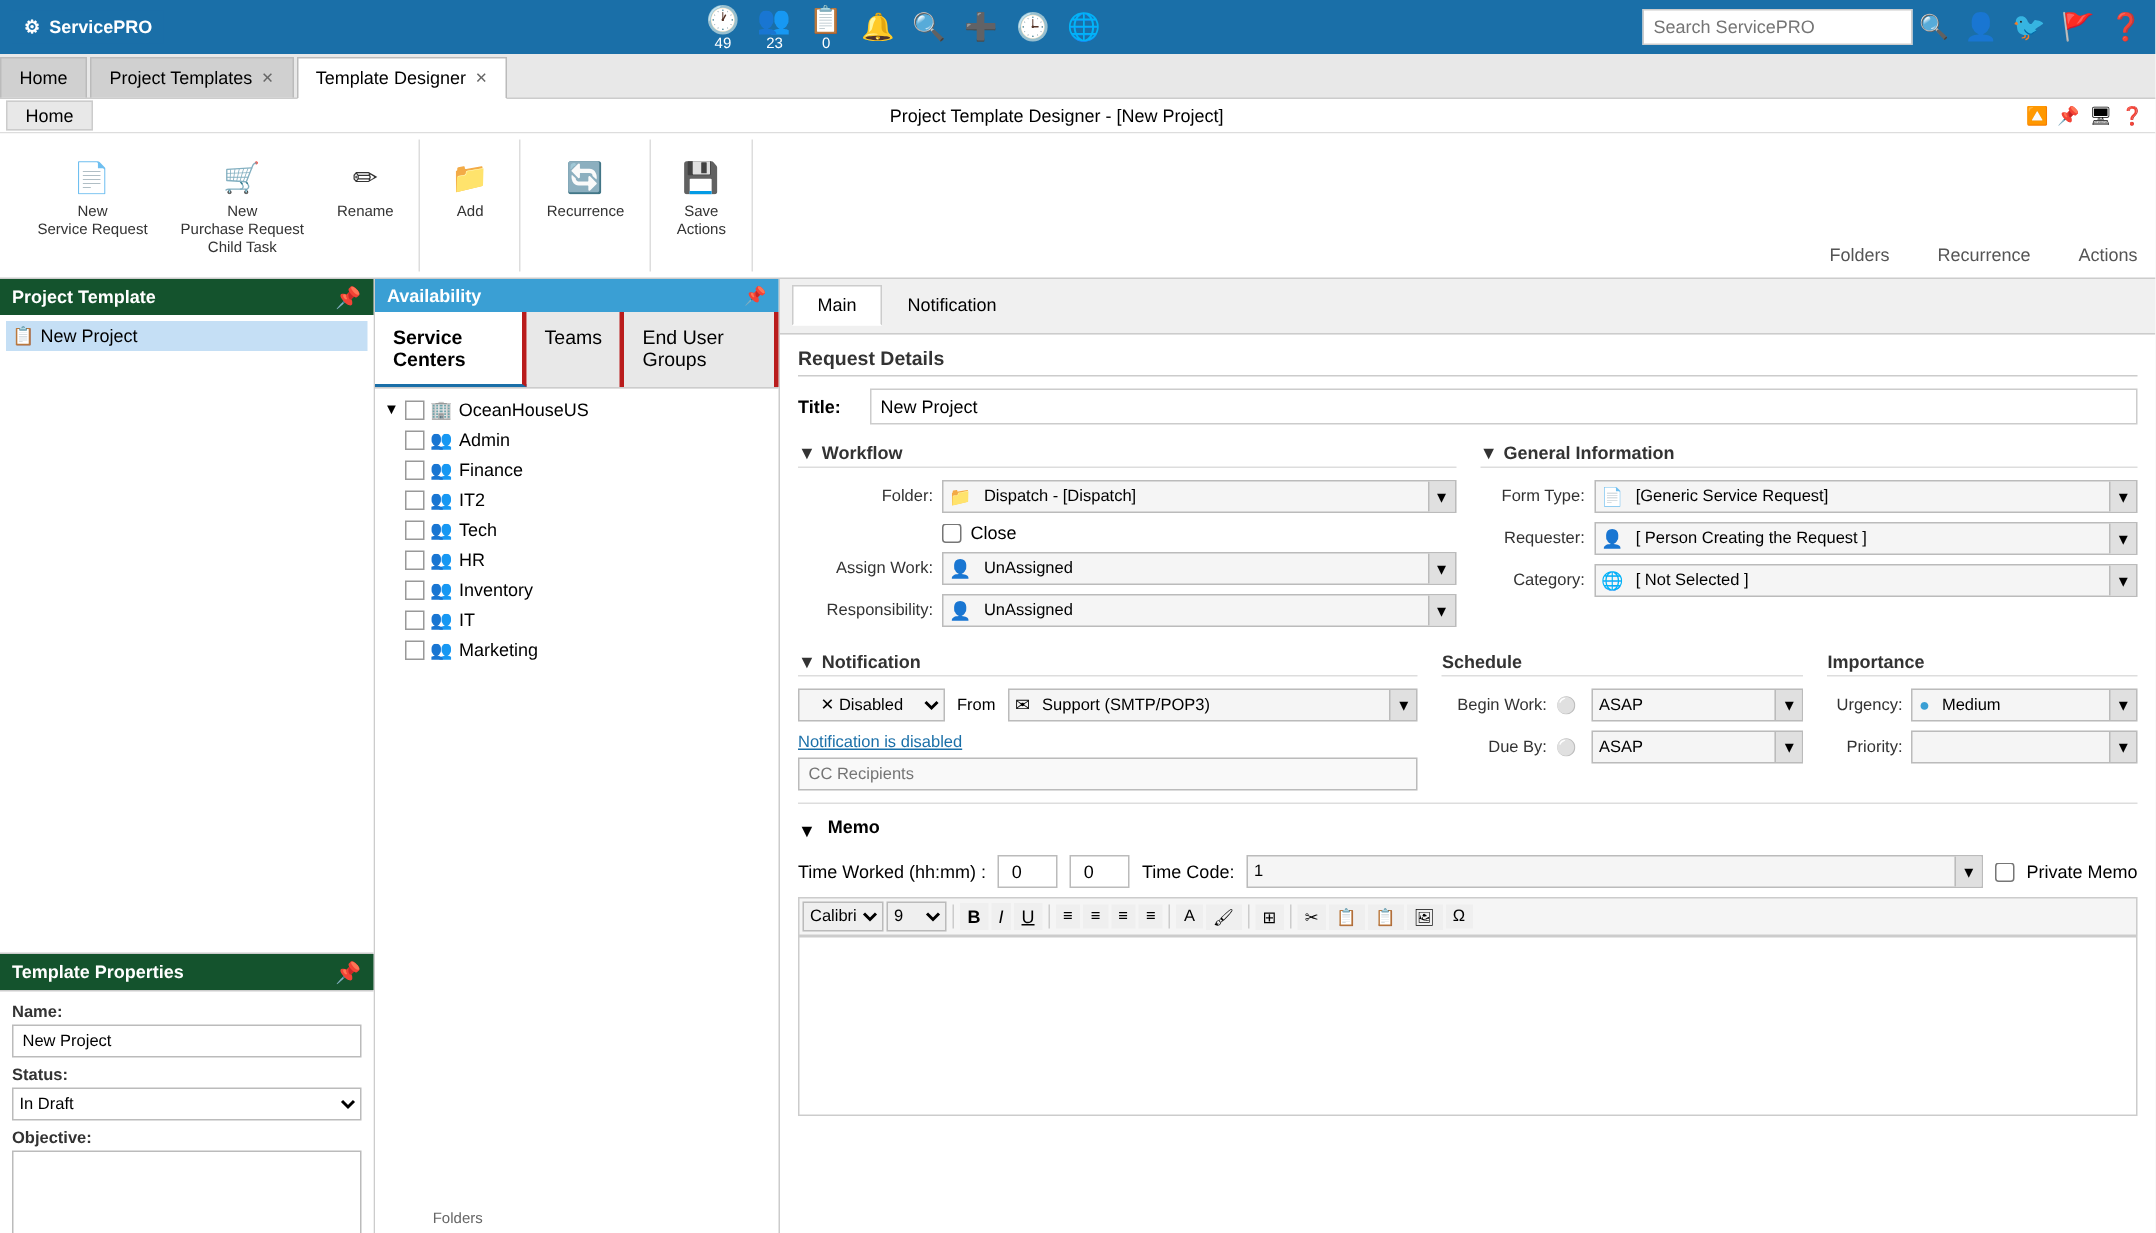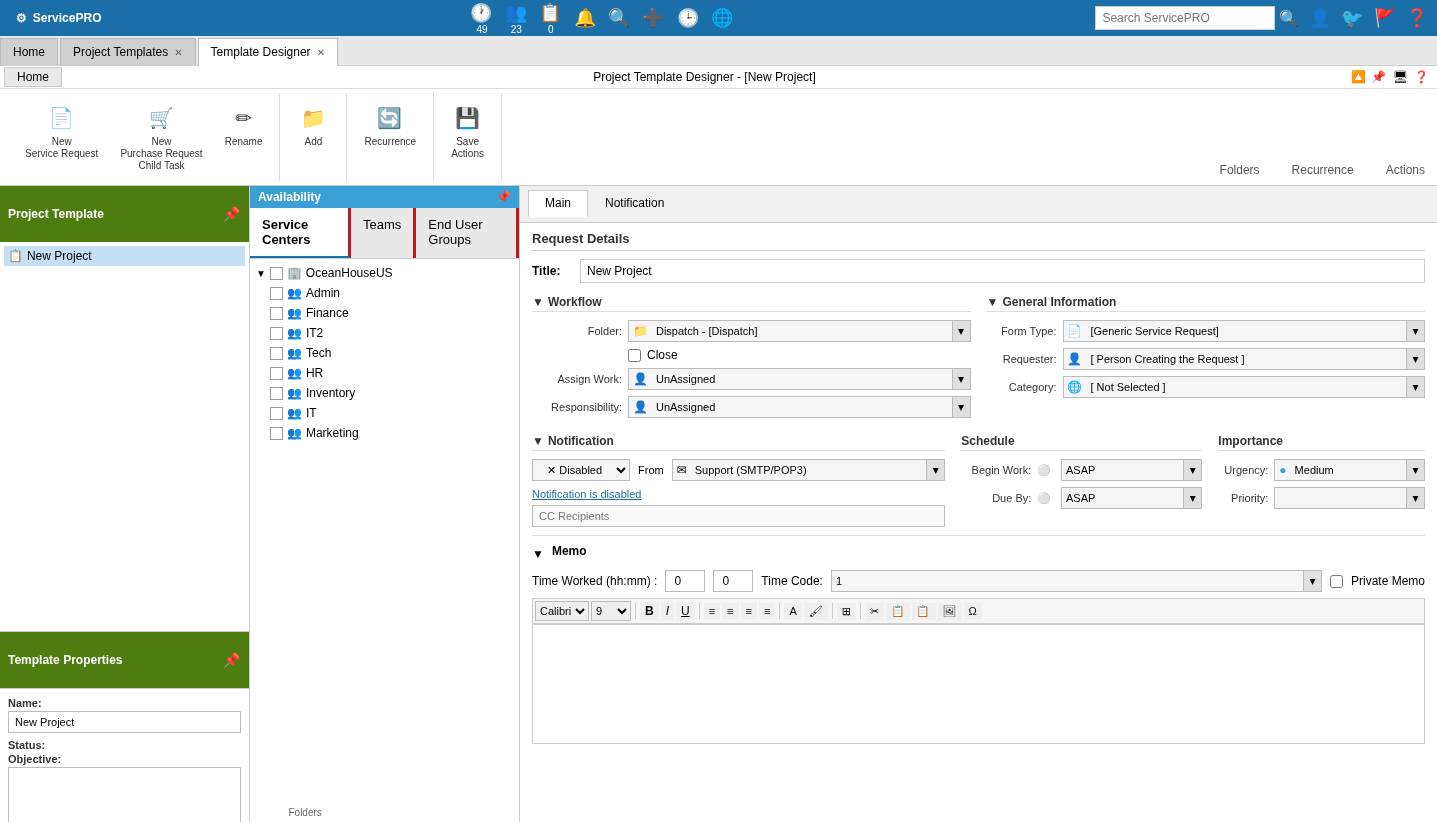--- a/index.html
+++ b/index.html
@@ -26,21 +26,21 @@
     .ribbon-section { display: flex; align-items: flex-start; gap: 4px; padding: 4px 8px; border-right: 1px solid #ddd; }
     .ribbon-btn { display: flex; flex-direction: column; align-items: center; padding: 4px 8px; cursor: pointer; gap: 2px; min-width: 50px; font-size: 11px; color: #333; border: 1px solid transparent; }
     .ribbon-icon { width: 32px; height: 32px; display: flex; align-items: center; justify-content: center; font-size: 20px; }
     .ribbon-label { text-align: center; line-height: 1.2; font-size: 10px; }
 
     
     .main-layout { display: flex; height: calc(822px - 36px - 30px - 100px); }
 
     
     .left-panel { width: 250px; display: flex; flex-direction: column; background: #f5f5f5; border-right: 1px solid #ccc; }
-    .panel-header { background: #4d7c0f; color: white; padding: 20px 8px; font-weight: bold; font-size: 12px; display: flex; justify-content: space-between; align-items: center; }
+    .panel-header { background: #14532d; color: white; padding: 4px 8px; font-weight: bold; font-size: 12px; display: flex; justify-content: space-between; align-items: center; }
     .panel-header-btn { cursor: pointer; font-size: 14px; }
     .tree-area { flex: 1; background: white; overflow: auto; padding: 4px; border-bottom: 1px solid #ccc; }
     .tree-item { padding: 3px 4px; cursor: pointer; display: flex; align-items: center; gap: 4px; }
     .tree-item.selected { background: #c5dff5; }
 
     
     .mid-panel { width: 270px; background: white; border-right: 1px solid #ccc; display: flex; flex-direction: column; }
     .mid-panel-header { background: #3a9fd4; color: white; padding: 4px 8px; font-weight: bold; display: flex; justify-content: space-between; }
     .avail-tabs { display: flex; border-bottom: 1px solid #ccc; background: #e8e8e8; }
     .avail-tab { padding: 9px 12px; cursor: pointer; font-size: 13px; border-right: 3px solid #b91c1c; }
@@ -227,20 +227,25 @@
     </div>
 
     <div class="panel-header">
       <span>Template Properties</span>
       <span class="panel-header-btn">📌</span>
     </div>
     <div class="tmpl-props">
       <div class="prop-label">Name:</div>
       <input class="prop-input" type="text" value="New Project" style="">
       <div class="prop-label">Status:</div>
+      <select class="prop-select">
+        <option>In Draft</option>
+        <option>Active</option>
+        <option>Inactive</option>
+      </select>
       <div class="prop-label">Objective:</div>
       <textarea class="prop-textarea" style=""></textarea>
     </div>
   </div>
 
   <div class="mid-panel" style="width:270px;">
     <div class="mid-panel-header">
       <span>Availability</span>
       <span style="cursor:pointer;">📌</span>
     </div>

